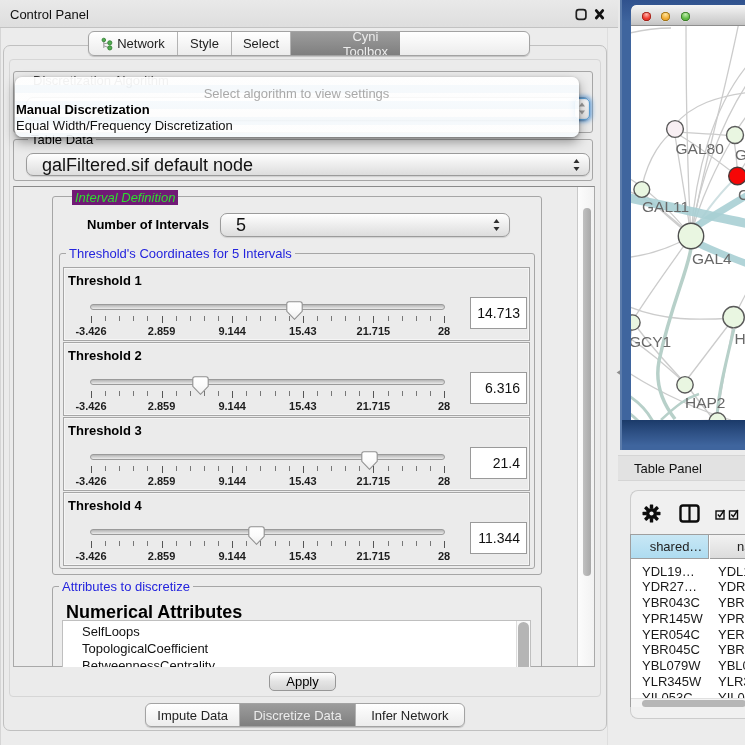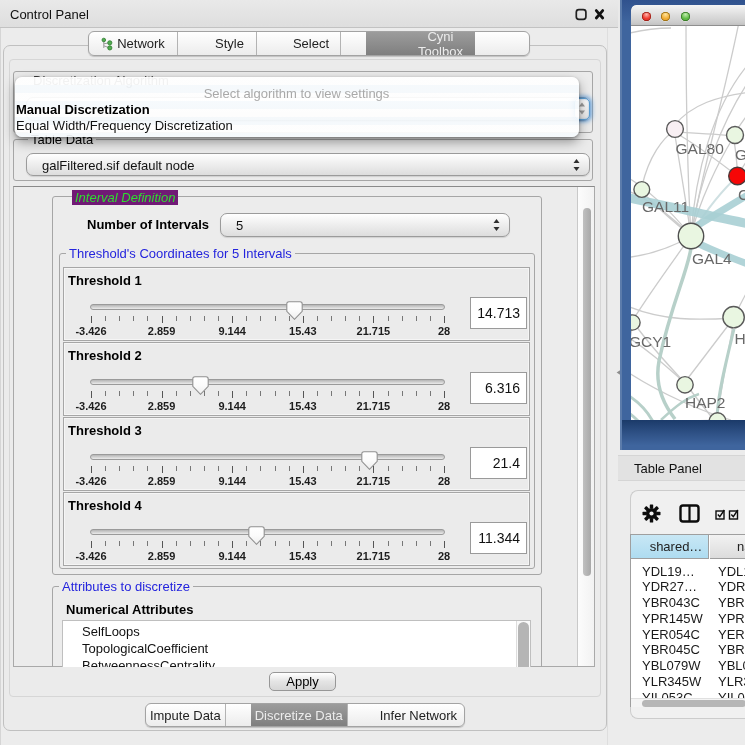--- a/index.html
+++ b/index.html
@@ -2,25 +2,25 @@
 <html><head><meta charset="utf-8">
 <style>
 * { margin:0; padding:0; box-sizing:border-box; }
 html,body { width:745px; height:745px; overflow:hidden; }
 body { font-family:"Liberation Sans", sans-serif; background:#e9e9e9; position:relative; }
 .abs { position:absolute; }
 .grp { position:absolute; border:1px solid #a6a6a6; border-radius:3px; }
 .glabel { position:absolute; font-size:13px; background:#ebebeb; padding:0 3px; white-space:nowrap; }
 .combo { position:absolute; border:1px solid #9b9b9b; border-radius:7px;
   background:linear-gradient(#ffffff,#efefef 45%,#dddddd); box-shadow:0 1px 1px rgba(0,0,0,0.12);
-  font-size:13px; color:#111; white-space:nowrap; overflow:hidden; }
+  font-size:18px; color:#111; white-space:nowrap; overflow:hidden; }
 .combo .txt { position:absolute; left:15px; top:50%; transform:translateY(-50%); }
 .steppers { position:absolute; right:8px; top:50%; transform:translateY(-50%); width:9px; }
 .seg { position:absolute; display:flex; border:1px solid #a3a3a3; border-radius:6px; overflow:hidden;
-  background:linear-gradient(#ffffff,#ececec); box-shadow:0 1px 1px rgba(0,0,0,0.18);gap:25px; }
+  background:linear-gradient(#ffffff,#ececec); box-shadow:0 1px 1px rgba(0,0,0,0.18); }
 .seg > div { font-size:13px; color:#222; text-align:center; border-right:1px solid #b3b3b3;
   display:flex; align-items:center; justify-content:center; }
 .seg > div:last-child { border-right:none; }
 .seg > div.sel { background:linear-gradient(#9c9c9c,#7f7f7f); color:#ececec; }
 .tbox { position:absolute; border:1px solid #a6a6a6; background:#ebebeb;
   box-shadow:inset 0 0 0 1px #f5f5f5; }
 .track { position:absolute; height:6px; border:1px solid #9a9a9a; border-radius:3px;
   background:linear-gradient(#b5b5b5,#ebebeb); }
 .vbox { position:absolute; width:57px; height:32px; background:#fff; border:1px solid #9a9a9a;
   font-size:14px; color:#111; text-align:right; line-height:30px; padding-right:6px; }
@@ -206,21 +206,21 @@
 <div class="Mtick" style="left:302.8px;top:541px;"></div>
 <div class="ticklab" style="left:302.8px;top:550px;">15.43</div>
 <div class="Mtick" style="left:373.4px;top:541px;"></div>
 <div class="ticklab" style="left:373.4px;top:550px;">21.715</div>
 <div class="Mtick" style="left:444.0px;top:541px;"></div>
 <div class="ticklab" style="left:444.0px;top:550px;">28</div>
 <div class="vbox" style="left:470px;top:522px;">11.344</div>
 
 <div class="abs" style="left:13px;top:580px;width:581px;height:87px;overflow:hidden;">
  <div class="abs" style="left:39px;top:6px;width:490px;height:120px;border:1px solid #a6a6a6;border-radius:3px;"></div>
- <div class="abs" style="left:53px;top:22px;font-size:13px;font-weight:bold;color:#000;">Numerical Attributes</div>
+ <div class="abs" style="left:53px;top:22px;font-size:18px;font-weight:bold;color:#000;">Numerical Attributes</div>
  <div class="abs" style="left:49px;top:40px;width:469px;height:80px;background:#fff;border:1px solid #bfbfbf;font-size:13px;color:#111;">
    <div style="padding-left:19px;padding-top:3px;line-height:16.8px;">SelfLoops<br>TopologicalCoefficient<br>BetweennessCentrality</div>
    <div class="abs" style="right:0;top:0;width:14px;height:80px;background:#fafafa;border-left:1px solid #ddd;"></div>
    <div class="abs" style="right:1.5px;top:1px;width:11px;height:78px;background:#b5b5b5;border-radius:6px;"></div>
  </div>
 </div>
 <div class="glabel" style="left:59px;top:579px;color:#2424dd;background:#ececec;">Attributes to discretize</div>
 
 <div class="abs" style="left:269px;top:672px;width:67px;height:19px;border:1px solid #979797;border-radius:5px;background:linear-gradient(#ffffff,#e4e4e4 50%,#d6d6d6);font-size:13px;color:#000;text-align:center;line-height:17px;">Apply</div>
 <div class="seg" style="left:145px;top:703px;width:320px;height:24px;">

